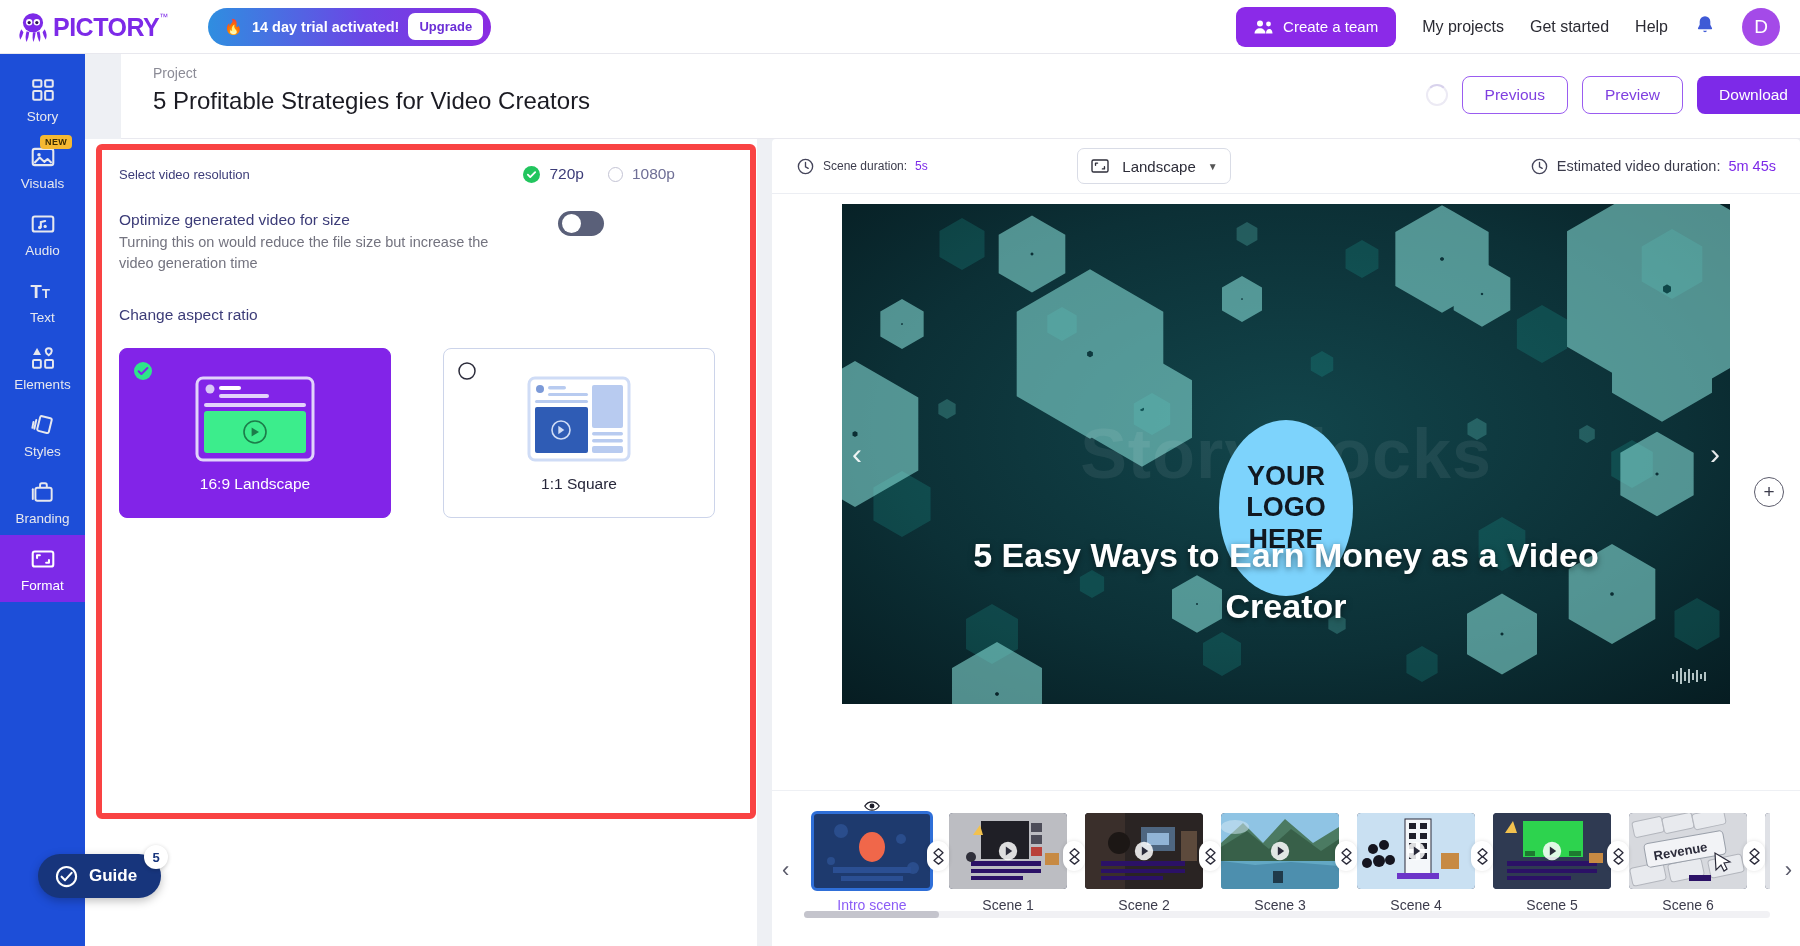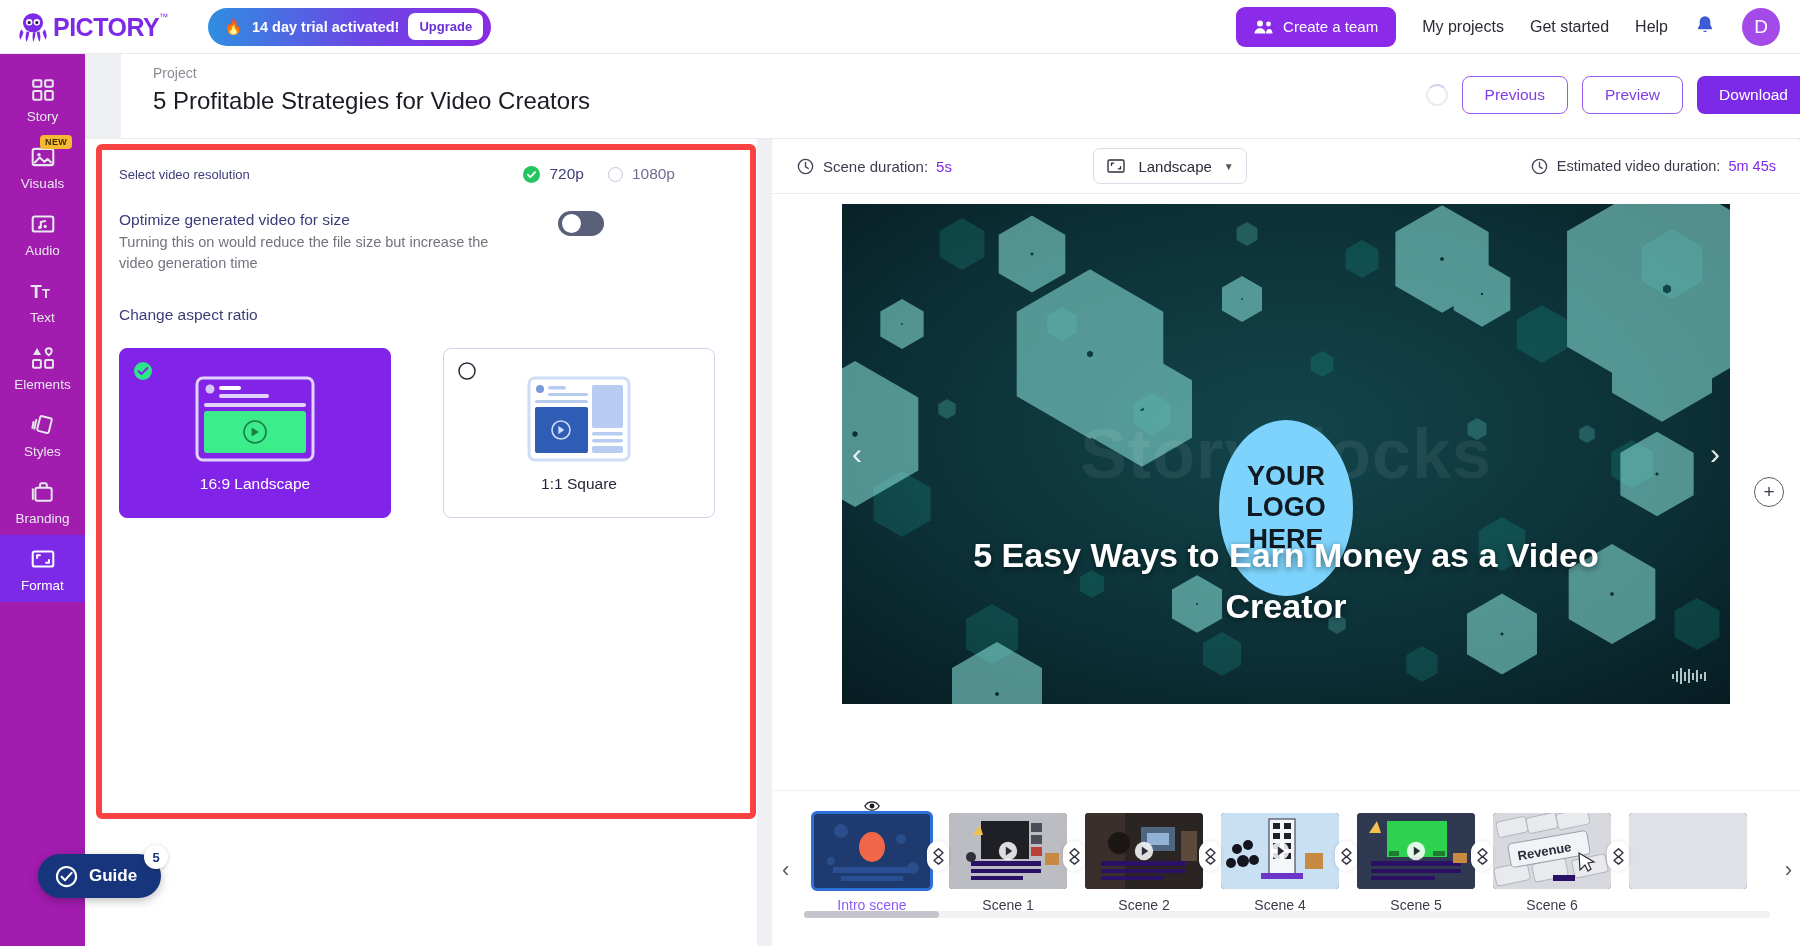--- a/index.html
+++ b/index.html
@@ -51,21 +51,21 @@
   .bell { cursor: pointer; }
   .avatar {
     width: 38px; height: 38px; border-radius: 50%;
     background: #a44ae8; color: #fff; display: flex; align-items: center;
     justify-content: center; font-size: 19px; cursor: pointer;
   }
 
   
   .sidebar {
     position: absolute; left: 0; top: 54px; width: 85px; height: 892px;
-    background: #a21caf; display: flex; flex-direction: column;
+    background: #1d4ed8; display: flex; flex-direction: column;
     align-items: center; padding-top: 12px; z-index: 30;
   }
   .side-item {
     width: 85px; padding: 11px 0 9px; display: flex; flex-direction: column;
     align-items: center; gap: 6px; cursor: pointer; position: relative;
   }
   .side-item .lbl { font-size: 13.5px; color: #e7e8ee; }
   .side-item.active { background: #7d2ae8; }
   .side-item.active .lbl { color: #ffffff; }
   .side-icon { width: 26px; height: 26px; display: block; }
@@ -151,21 +151,21 @@
 
   
   .right-panel {
     position: absolute; left: 772px; top: 139px; width: 1028px; height: 760px;
     background: #fff; border-radius: 4px;
   }
   .right-top {
     height: 55px; display: flex; align-items: center; padding: 0 24px;
     border-bottom: 1px solid #eceef3;
   }
-  .dur-chip { display: flex; align-items: center; gap: 8px; font-size: 15px; color: #3c3c4c; text-align: center; }
+  .dur-chip { display: flex; align-items: center; gap: 8px; font-size: 12px; color: #3c3c4c; text-align: center; }
   .dur-val { color: #7d2ae8; }
   .ar-select {
     margin: 0 auto; display: flex; align-items: center; gap: 12px;
     border: 1.4px solid #d9dce6; border-radius: 7px; height: 36px; padding: 0 12px;
     font-size: 15px; color: #2c2c38; cursor: pointer; background: #fff;
   }
   .caret { font-size: 10px; color: #555; }
   .est-chip { display: flex; align-items: center; gap: 8px; font-size: 14.5px; color: #3c3c4c; margin-left: auto; }
   .est-val { color: #7d2ae8; }
 
@@ -760,20 +760,44 @@
         </div>
         <div class="scene-name">Scene 2</div>
         <div class="transition-dot">
           <svg width="13" height="18" viewBox="0 0 14 20" fill="none" stroke="#2b2b3a" stroke-width="1.5" stroke-linejoin="round">
             <path d="M7 2L12 6.5 7 11 2 6.5z"></path>
               <path d="M7 10.5L12 15 7 19 2 15z"></path>
           </svg>
         </div>
       </div>
 
+      <div class="scene-cell">
+        <div class="scene-thumb">
+          <svg width="118" height="76" viewBox="0 0 118 76">
+            <rect width="118" height="76" fill="#8fc4e4"></rect>
+            <path d="M0 30 L22 10 L42 30 L64 6 L92 30 L118 14 L118 50 L0 50z" fill="#4b7a62"></path>
+            <path d="M0 34 L26 18 L48 36 L70 16 L100 38 L118 26 L118 52 L0 52z" fill="#386049"></path>
+            <rect x="0" y="48" width="118" height="28" fill="#63a8c4"></rect>
+            <path d="M0 48 L34 52 L70 49 L118 53 L118 76 L0 76z" fill="#4d8fae"></path>
+            <ellipse cx="14" cy="14" rx="14" ry="7" fill="#cfe6f3" opacity=".55"></ellipse>
+            <rect x="52" y="58" width="10" height="12" fill="#1f3a4a"></rect>
+          </svg>
+          <svg style="position:absolute;left:50%;top:50%;transform:translate(-50%,-50%)" width="22" height="22" viewBox="0 0 24 24">
+            <circle cx="12" cy="12" r="10" fill="rgba(255,255,255,.85)"></circle>
+              <path d="M9.6 7.2l7 4.8-7 4.8z" fill="#2b2b3a"></path>
+          </svg>
+        </div>
+        <div class="scene-name">Scene 3</div>
+        <div class="transition-dot">
+          <svg width="13" height="18" viewBox="0 0 14 20" fill="none" stroke="#2b2b3a" stroke-width="1.5" stroke-linejoin="round">
+            <path d="M7 2L12 6.5 7 11 2 6.5z"></path>
+              <path d="M7 10.5L12 15 7 19 2 15z"></path>
+          </svg>
+        </div>
+      </div>
 
       <div class="scene-cell">
         <div class="scene-thumb">
           <svg width="118" height="76" viewBox="0 0 118 76">
             <rect width="118" height="76" fill="#c9e0f2"></rect>
             <rect x="48" y="6" width="26" height="58" fill="#f4f7fa" stroke="#2b2b3a" stroke-width="1"></rect>
             <g fill="#1f1f2b">
               <rect x="52" y="10" width="7" height="6"></rect>
                 <rect x="63" y="10" width="7" height="6"></rect>
               <rect x="52" y="20" width="7" height="6"></rect>

